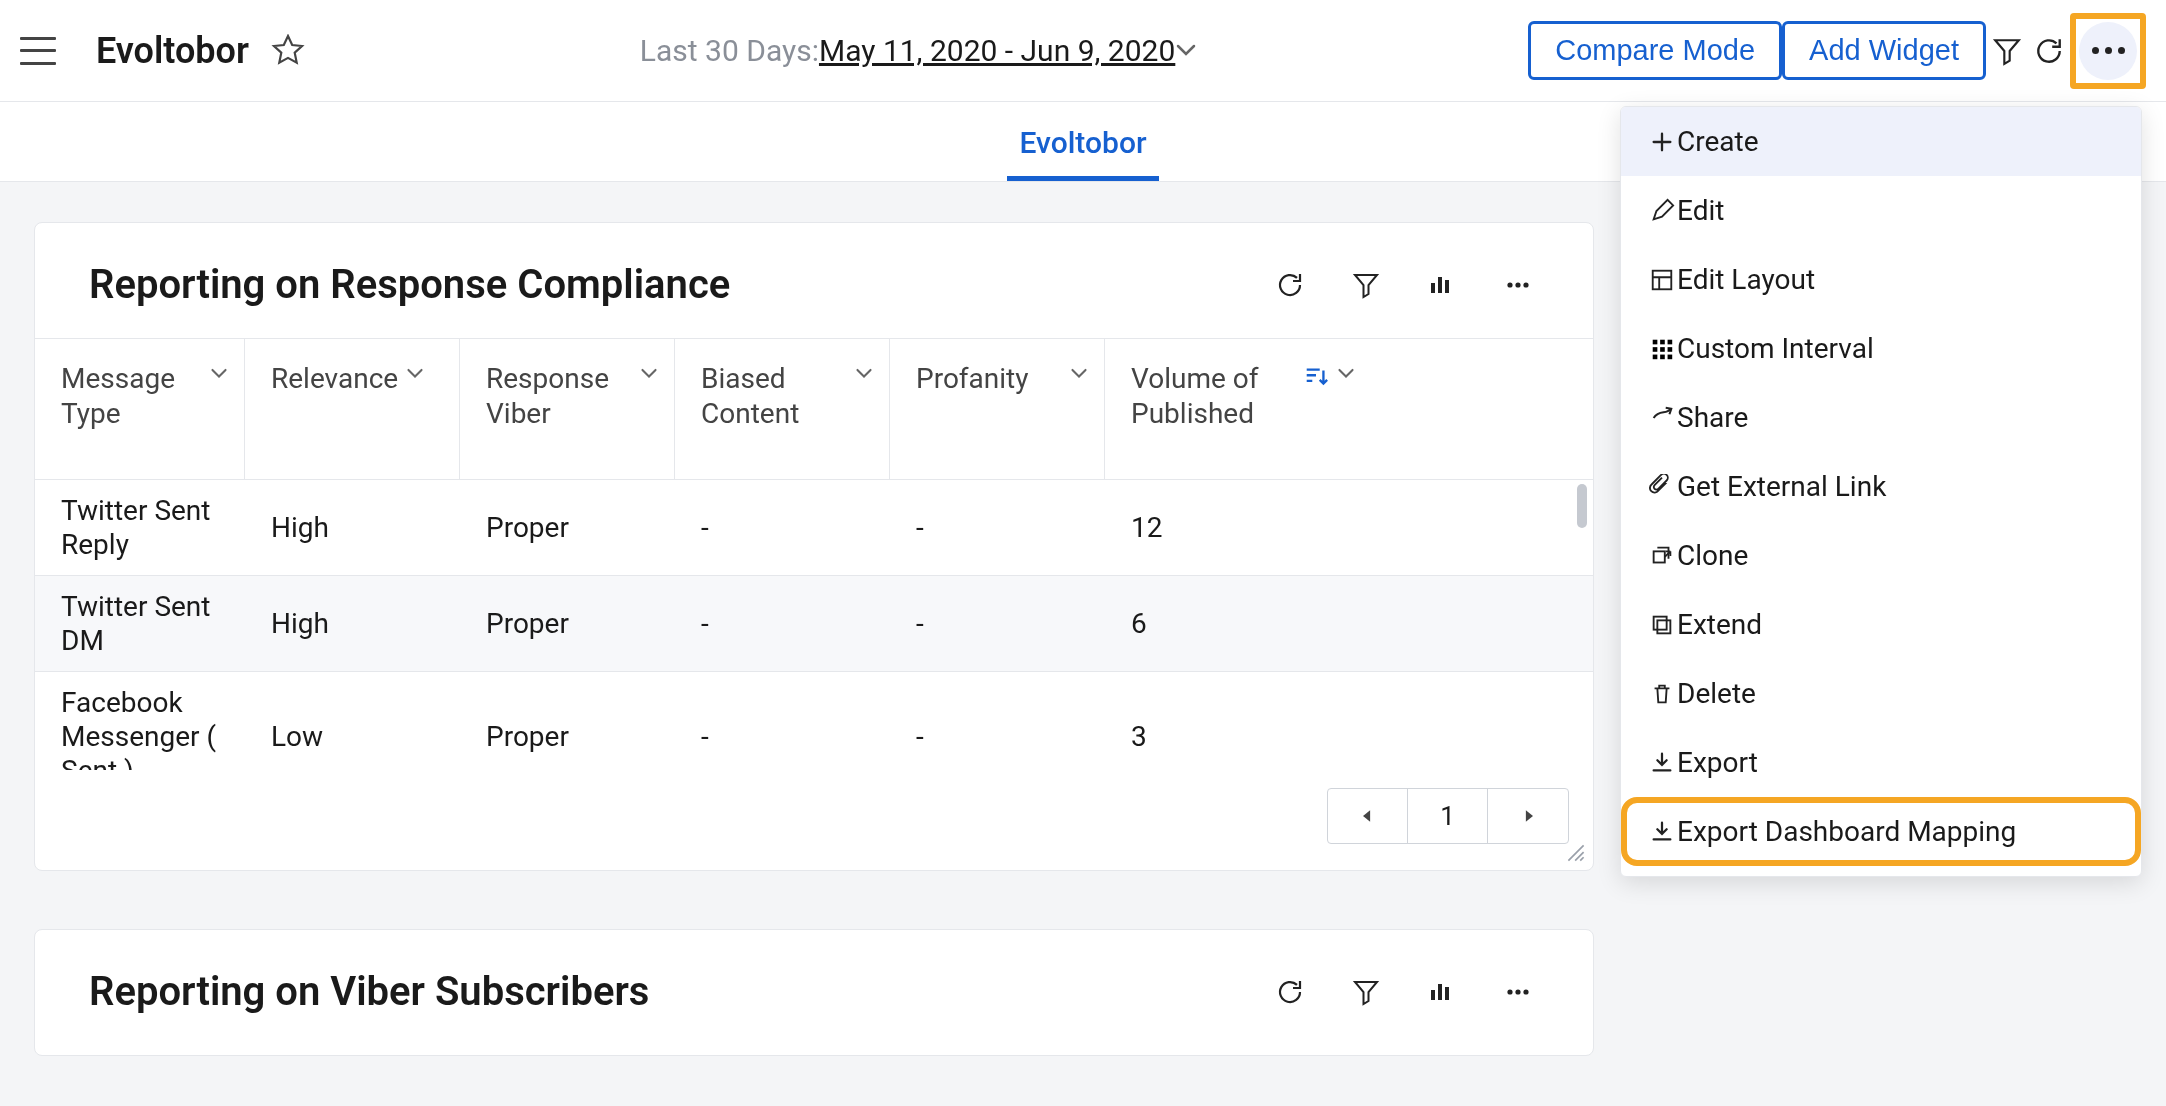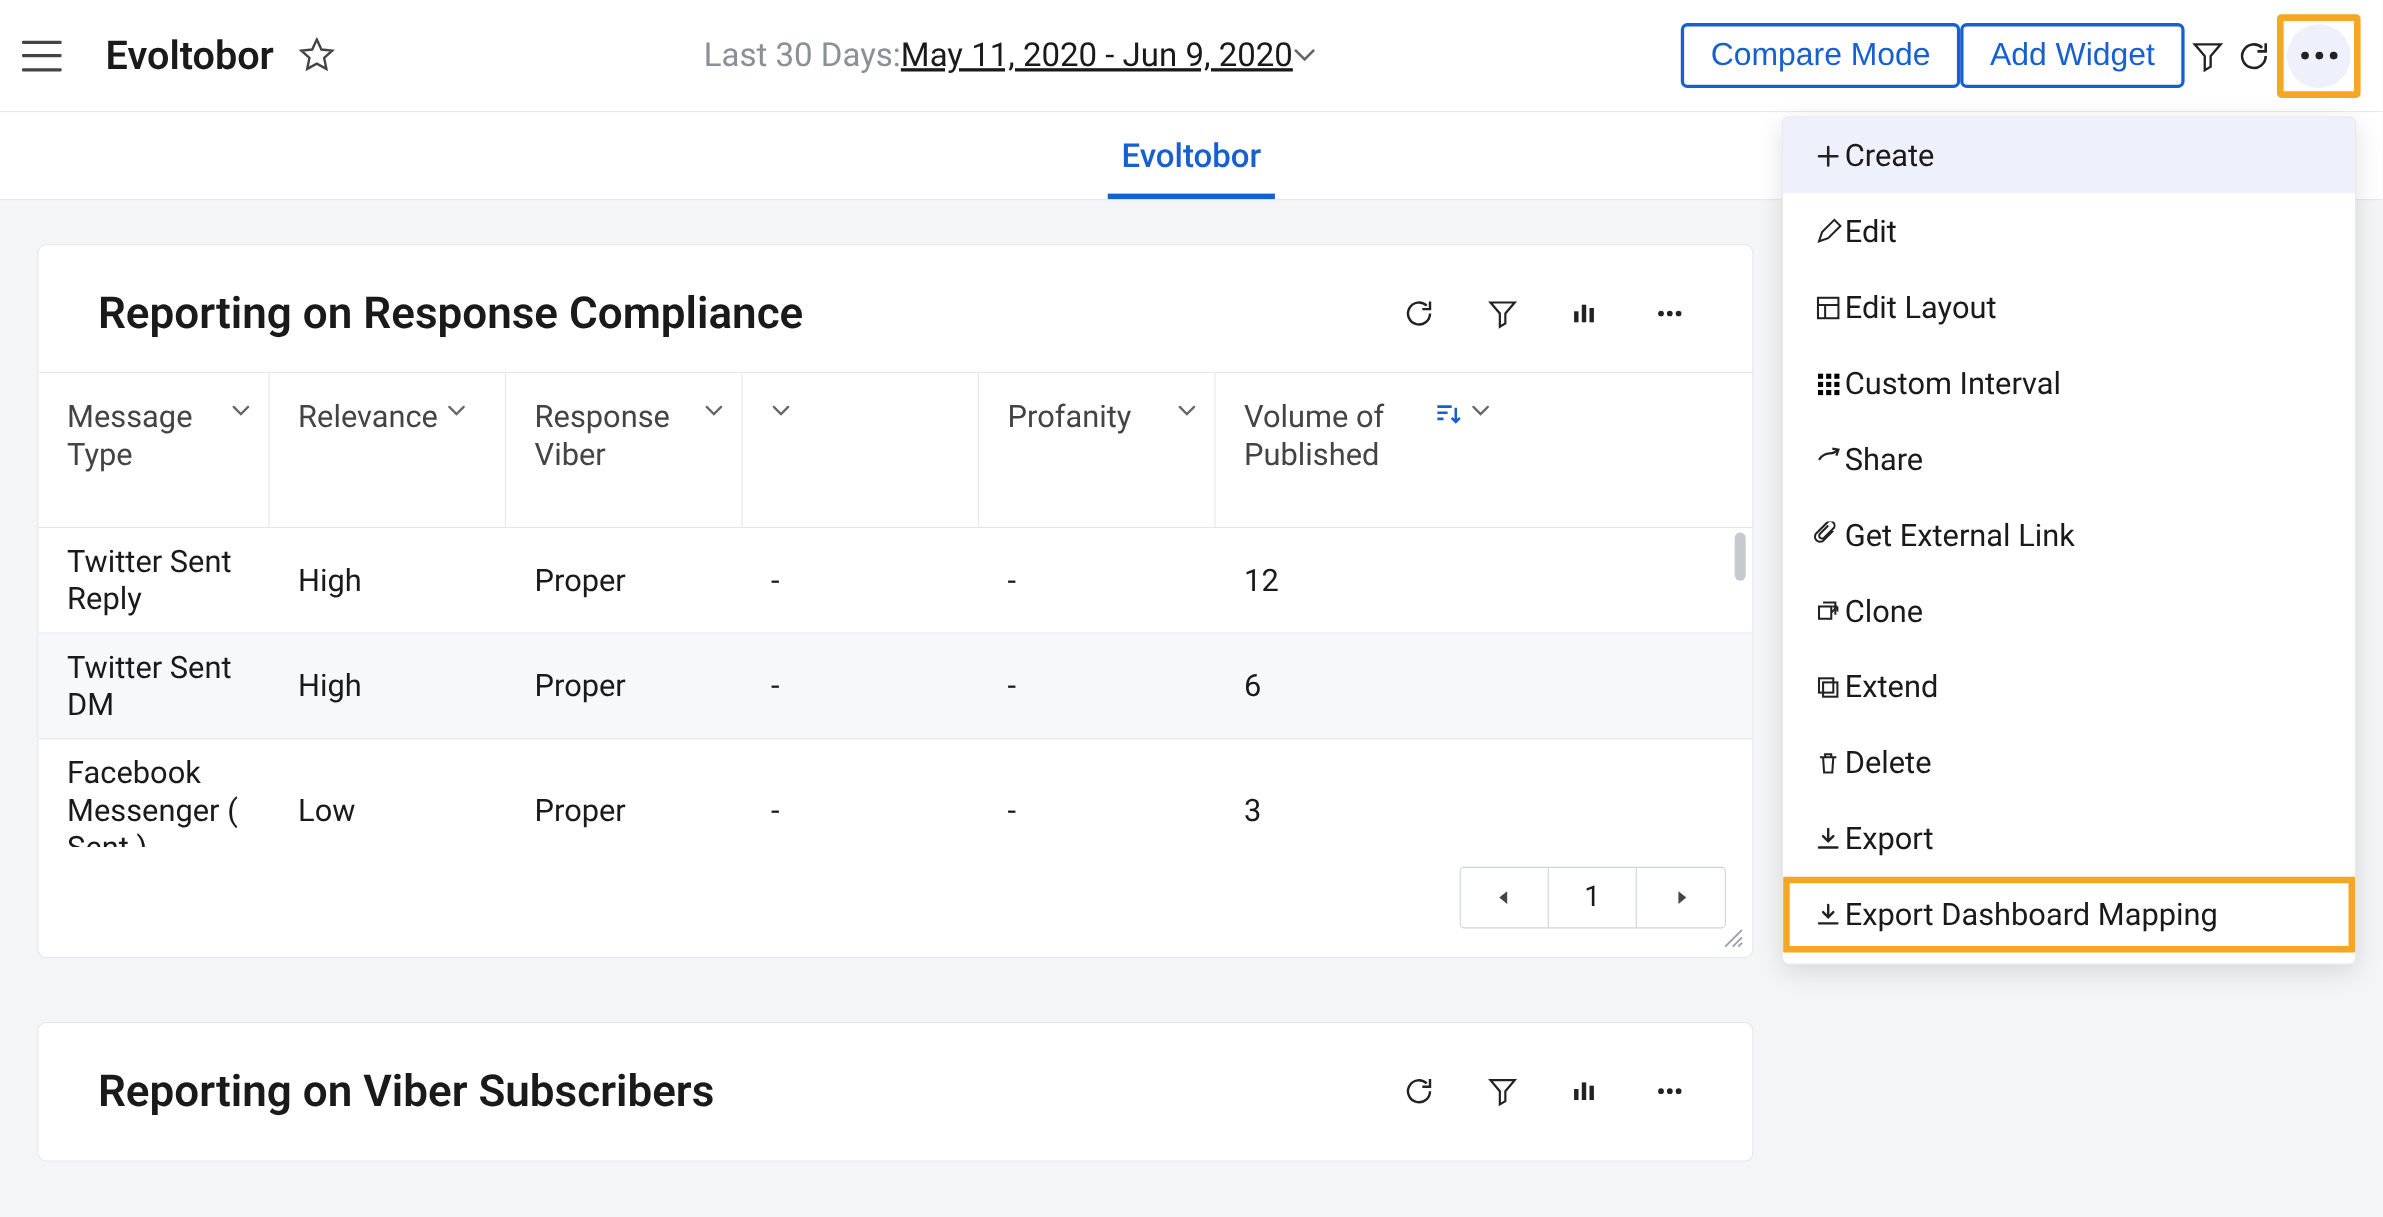--- a/index.html
+++ b/index.html
@@ -103,21 +103,21 @@
     border-bottom:12px solid #fff;
     filter: drop-shadow(0 -1px 0 #e5e7eb);
   }
   .menu-item {
     display:flex; align-items:center; 
     padding: 18px 26px; font-size: 28px; cursor:pointer;
     position:relative; background:#fff;
   }
   .menu-item.hovered { background:#eef1fb; }
   .menu-item .mi-icon { width:30px; height:30px; flex-shrink:0; color:#1a1a1a; display:flex; align-items:center; justify-content:center;}
-  .menu-item.highlighted { outline: 6px solid #f5a623; outline-offset:-6px; border-radius:1px; }
+  .menu-item.highlighted { outline: 6px solid #f5a623; outline-offset:-6px; border-radius:16px; }
 
   svg { display:block; }
 </style>
 </head>
 <body>
 
 <svg width="0" height="0" style="position:absolute">
   <defs>
     <g id="i-star">
         <path d="M17 2l4.2 9 9.8 1-7.3 6.7 2 9.9L17 23.9 8.3 28.6l2-9.9L3 12l9.8-1z" fill="none" stroke="#444" stroke-width="2.2"></path>
@@ -302,20 +302,21 @@
         </div>
         <div class="th col2">
           <span class="label">Response Viber</span>
           <span class="sort-chev">
               <svg width="18" height="18" viewBox="0 0 22 22">
                 <use href="#i-chev-down"></use>
               </svg>
             </span>
         </div>
         <div class="th col3">
+          <span class="label">Biased Content</span>
           <span class="sort-chev">
               <svg width="18" height="18" viewBox="0 0 22 22">
                 <use href="#i-chev-down"></use>
               </svg>
             </span>
         </div>
         <div class="th col4">
           <span class="label">Profanity</span>
           <span class="sort-chev">
               <svg width="18" height="18" viewBox="0 0 22 22">

